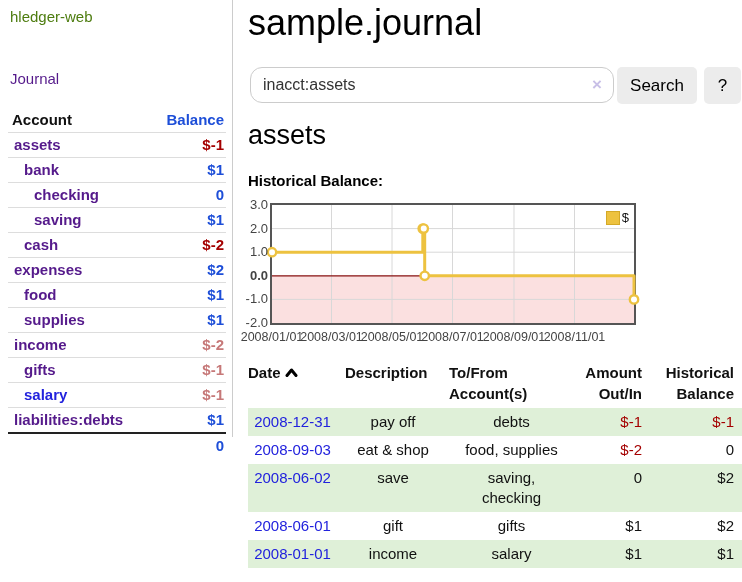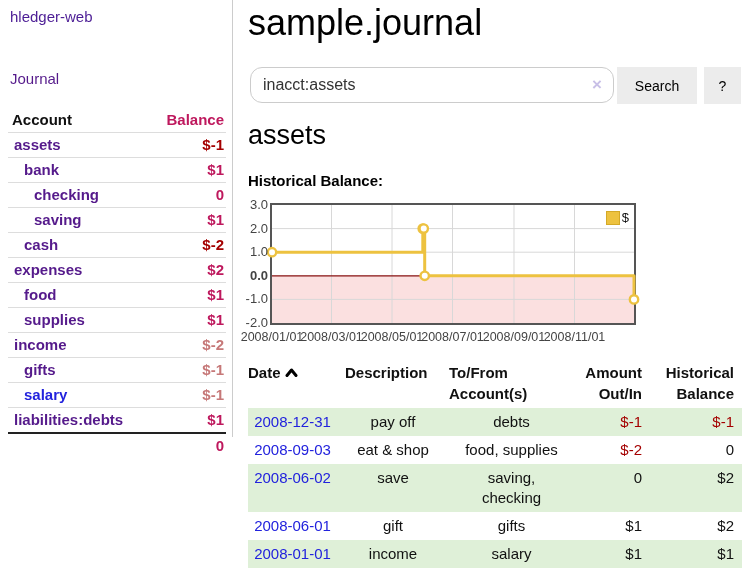--- a/index.html
+++ b/index.html
@@ -4,47 +4,47 @@
 <style>
   * { margin:0; padding:0; box-sizing:content-box; }
   html,body { width:742px; height:582px; background:#fff; }
   body { font-family:"Liberation Sans","DejaVu Sans",sans-serif; color:#111; }
   a { text-decoration:none; }
   .app { position:relative; width:742px; height:582px; overflow:hidden; background:#fff; }
 
   
   .sidebar { position:absolute; left:0; top:0; width:232px; height:582px; }
   .divider { position:absolute; left:232px; top:0; width:1px; height:437px; background:#ccc; }
-  .brand { position:absolute; left:10px; top:8px; font-size:15px; color:#4c1d95; }
+  .brand { position:absolute; left:10px; top:8px; font-size:15px; color:#4d7c0f; }
   .nav-journal { position:absolute; left:10px; top:70px; font-size:15px; color:#551a8b; }
   table.accounts { position:absolute; left:8px; top:108px; width:218px; border-collapse:collapse; font-size:15px; }
   table.accounts th, table.accounts td { padding:2px 0; height:20px; line-height:20px; border-bottom:1px solid #ddd; font-weight:bold; text-align:left; }
   table.accounts th.hdr-account { padding-left:4px; }
-  table.accounts .bal { text-align:right; padding-right:2px; color:#be185d; }
+  table.accounts .bal { text-align:right; padding-right:2px; color:#1d4ed8; }
   table.accounts a { color:#551a8b; }
   tr.lvl1 td.nm { padding-left:6px; }
   tr.lvl2 td.nm { padding-left:16px; }
   tr.lvl3 td.nm { padding-left:26px; }
   tr.b td, tr.b a { font-weight:bold; }
   td.bal.neg { color:#a40000; }
   td.bal.negm { color:#c67878; }
   a.blue { color:#2222dd !important; }
   tr.total td { border-top:2px solid #222; border-bottom:none; }
 
   
   .main { position:absolute; left:248px; top:0; width:494px; height:582px; }
   .page-title { position:absolute; left:0; top:2px; font-size:36px; font-weight:400; color:#000; }
 
   .search-row { position:absolute; left:0; top:67px; width:494px; height:38px; }
   .search-box { position:absolute; left:2px; top:0; width:362px; height:36px; }
   .search-input { width:318px; height:34px; padding:0 32px 0 12px; border:1px solid #ccc; border-radius:12px;
                   font-family:inherit; font-size:16px; color:#333; outline:none; }
   .clear-x { position:absolute; right:10px; top:8px; font-size:17px; font-weight:bold; color:#c8bfe7; cursor:pointer; line-height:20px; }
-  .btn { position:absolute; top:0; height:37px; background:#ececec; border:none; border-radius:0;
-         font-family:inherit; font-size:14px; color:#000; cursor:pointer; }
+  .btn { position:absolute; top:0; height:37px; background:#ececec; border:none; border-radius:5px;
+         font-family:inherit; font-size:17px; color:#000; cursor:pointer; }
   .btn-search { left:369px; width:80px; }
   .btn-help { left:456px; width:37px; }
 
   .account-heading { position:absolute; left:0; top:120px; font-size:27px; font-weight:400; color:#000; }
   .chart-title { position:absolute; left:0; top:172px; font-size:15px; font-weight:bold; color:#000; }
 
   
   .chart-area { position:absolute; left:0; top:203px; width:494px; height:150px; }
   .plot { position:absolute; left:22px; top:0; width:362px; height:118px; border:2px solid #555; background:#fff; }
   .plot svg { position:absolute; left:0; top:0; overflow:visible; }

